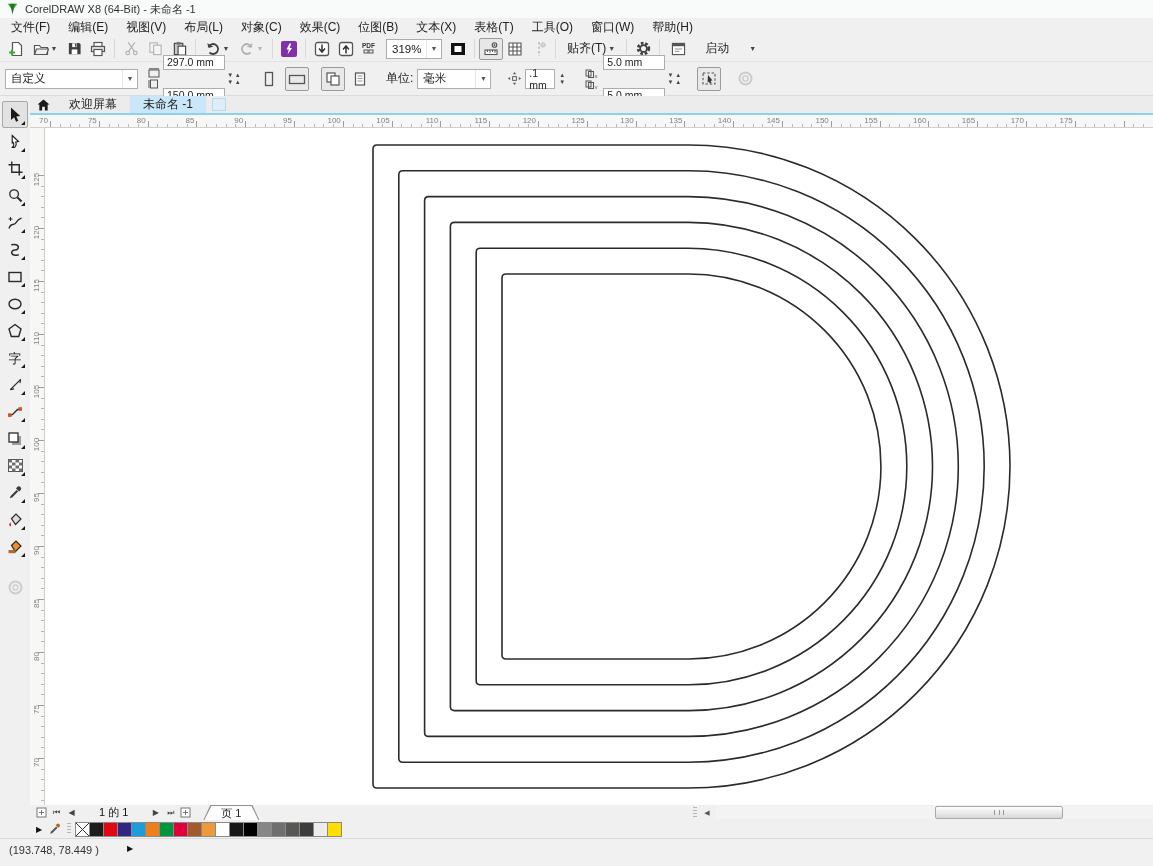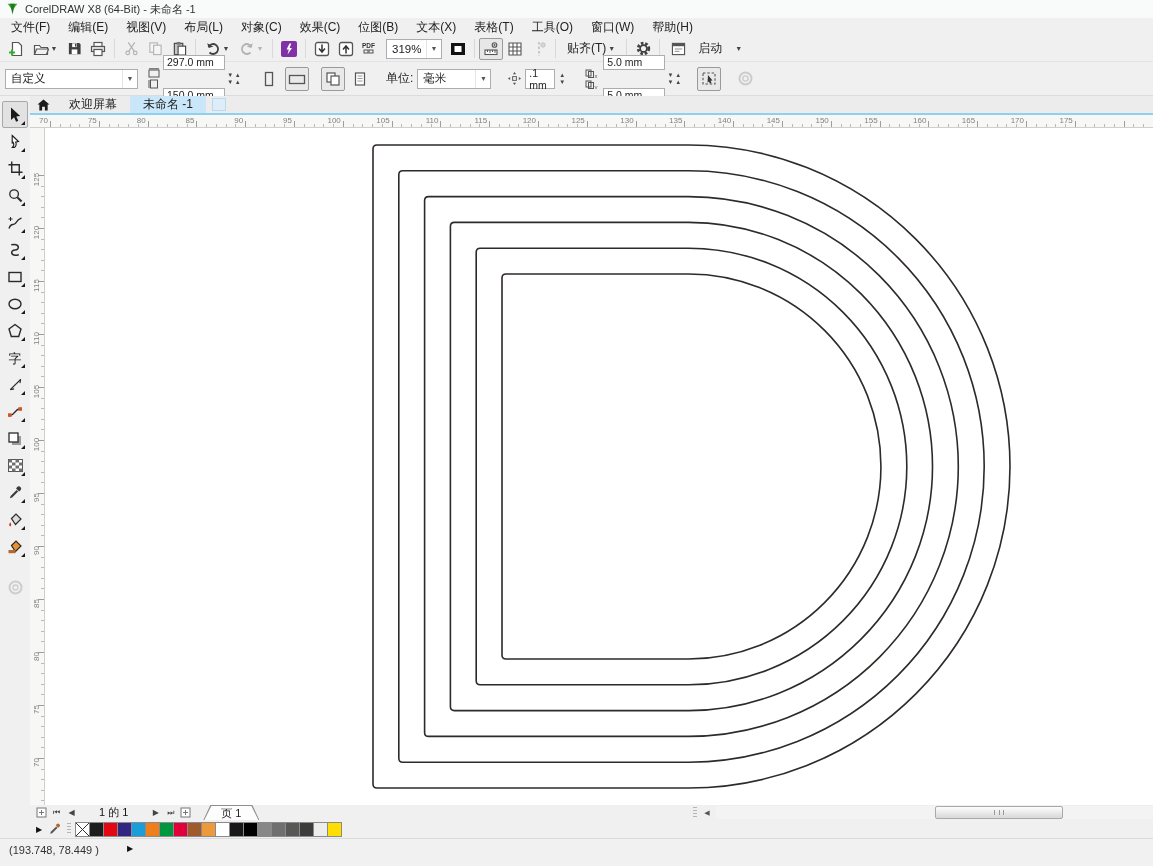--- a/index.html
+++ b/index.html
@@ -275,21 +275,21 @@
     <span class="drop">▼</span>
   </div>
   <div class="sep"></div>
   <div class="tbtn">
     <svg class="ic" width="17" height="17" viewBox="0 0 16 16">
       <circle cx="8" cy="8" r="5" fill="none" stroke="#3f3f3f" stroke-width="2.6" stroke-dasharray="2.4 1.7"></circle>
       <circle cx="8" cy="8" r="3.2" fill="none" stroke="#3f3f3f" stroke-width="1.6"></circle>
     </svg>
   </div>
   <div class="sep"></div>
-  <div class="tbtn" style="padding:0 6px;gap:12px">
+  <div class="tbtn" style="padding:0 6px;gap:19px">
     <svg class="ic" width="15" height="14" viewBox="0 0 16 15">
       <rect x="1.5" y="1.5" width="13" height="12" fill="#fff" stroke="#555" stroke-width="1.2"></rect>
       <rect x="1.5" y="1.5" width="13" height="3" fill="#555"></rect>
         <path d="M4 7.5 h8 M4 10 h5" stroke="#888" stroke-width="1"></path>
     </svg>
     <span>启动</span>
     <span class="drop">▼</span>
   </div>
 </div>
 

